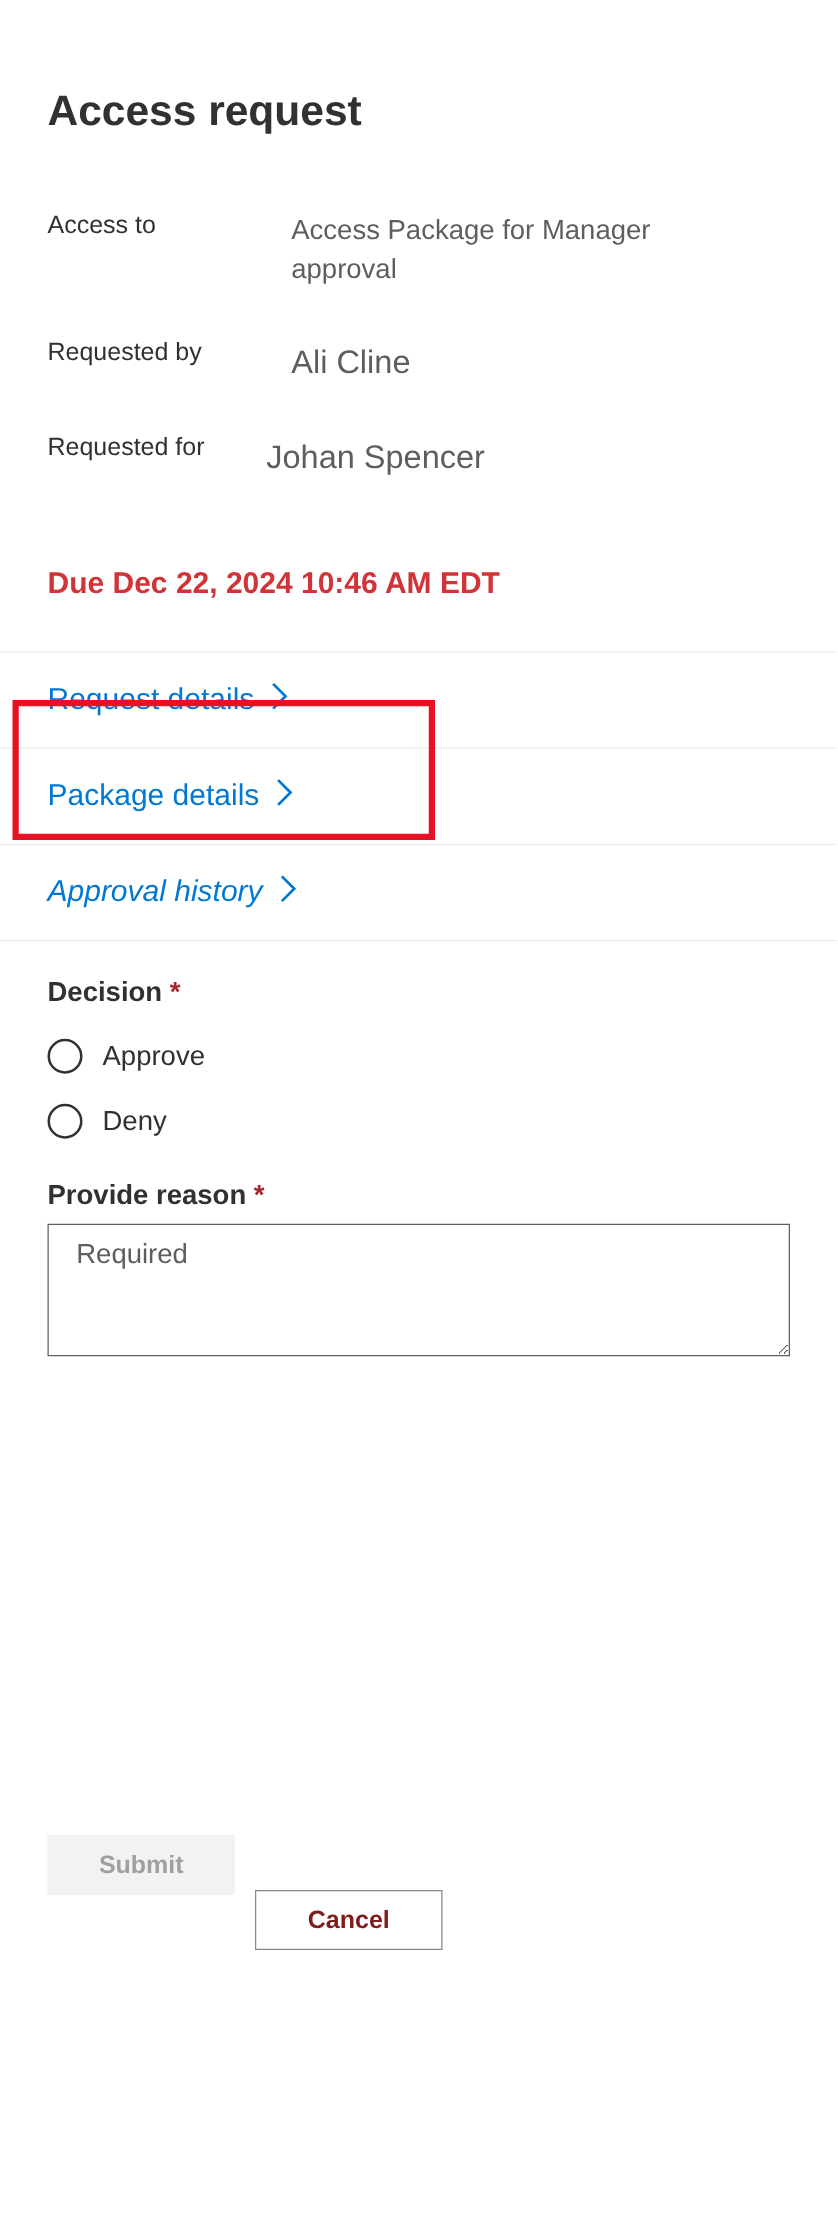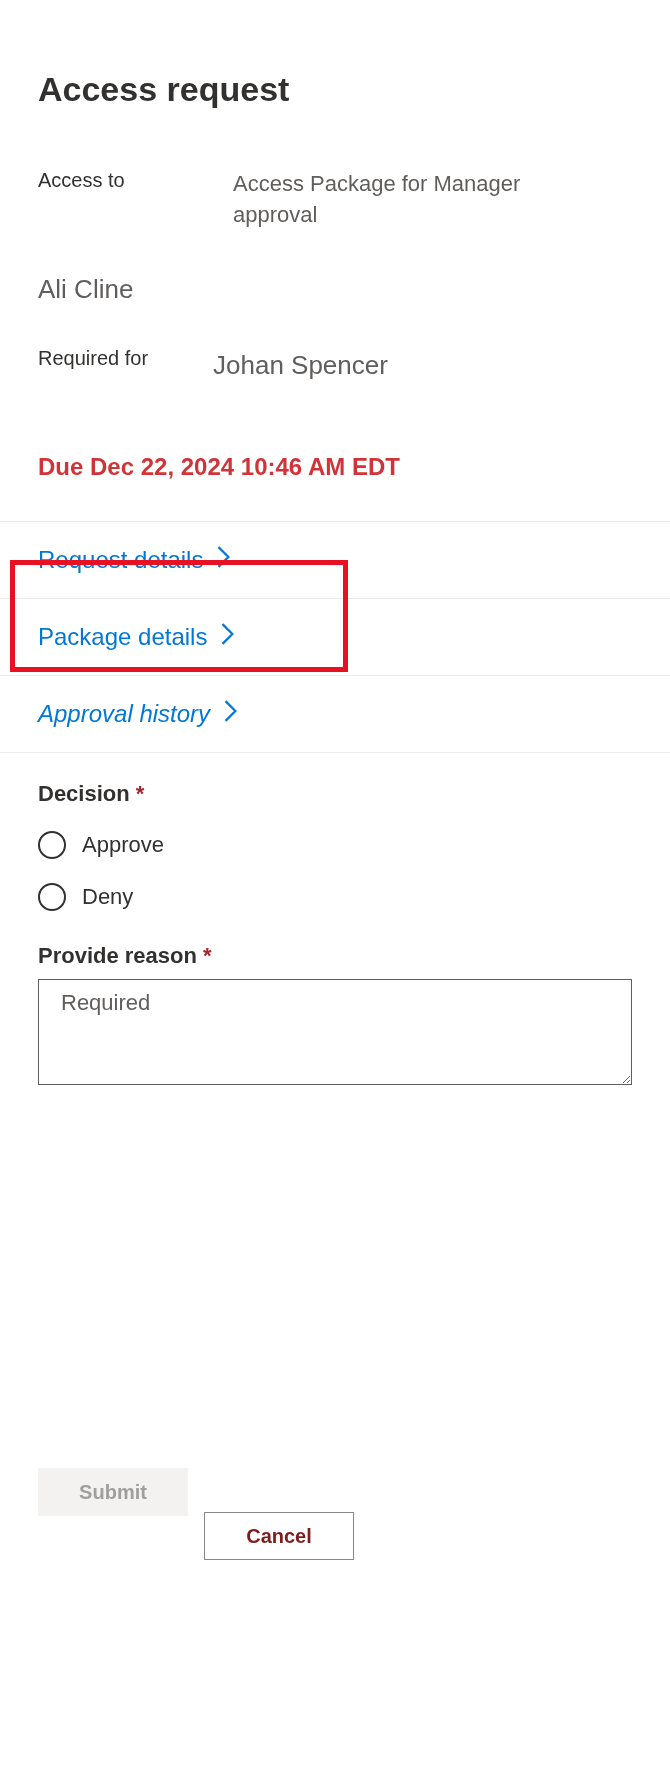--- a/index.html
+++ b/index.html
@@ -173,24 +173,25 @@
 <body>
 
 <h1 class="page-title">Access request</h1>
 
 <div class="info-block">
   <div class="info-row">
     <div class="info-label">Access to</div>
     <div class="info-value">Access Package for Manager approval</div>
   </div>
   <div class="info-row">
+    <div class="info-label">Requested by</div>
     <div class="info-value smaller">Ali Cline</div>
   </div>
   <div class="info-row">
-    <div class="info-label">Required for</div>
+    <div class="info-label">Requested for</div>
     <div class="info-value smaller" style="margin-left:-20px;">Johan Spencer</div>
   </div>
 </div>
 
 <div class="due-date">Due Dec 22, 2024 10:46 AM EDT</div>
 
 <div class="expandable-list">
   <div class="expandable-row">
     <span class="expandable-label">Request details</span>
     <span class="chevron-right">

